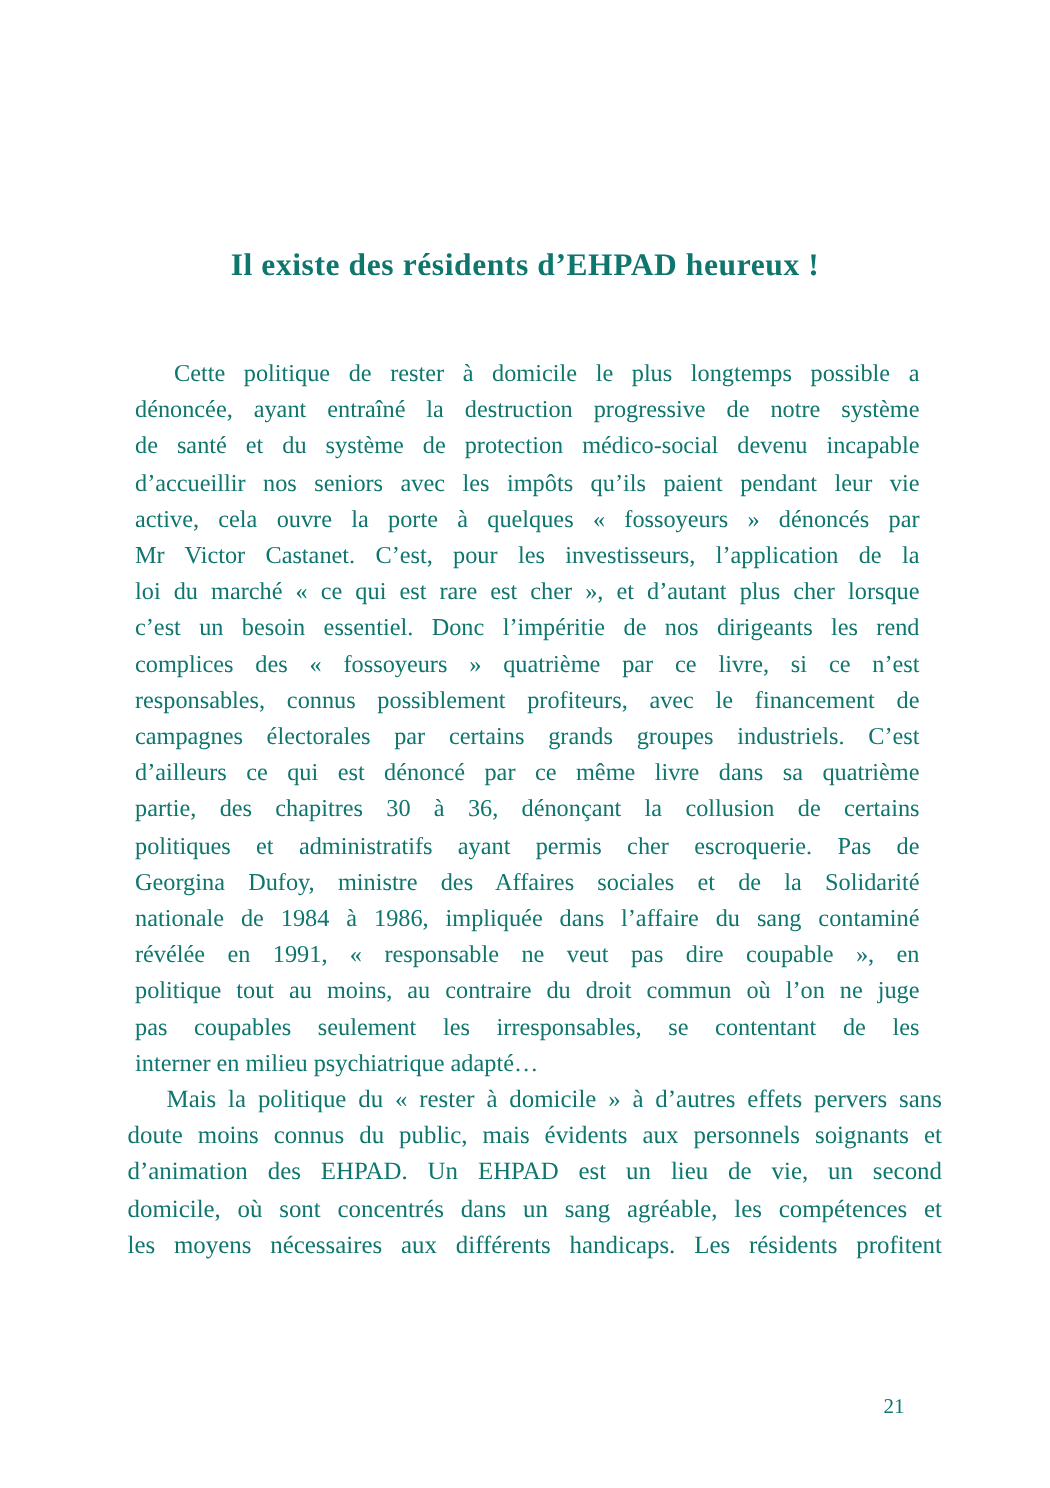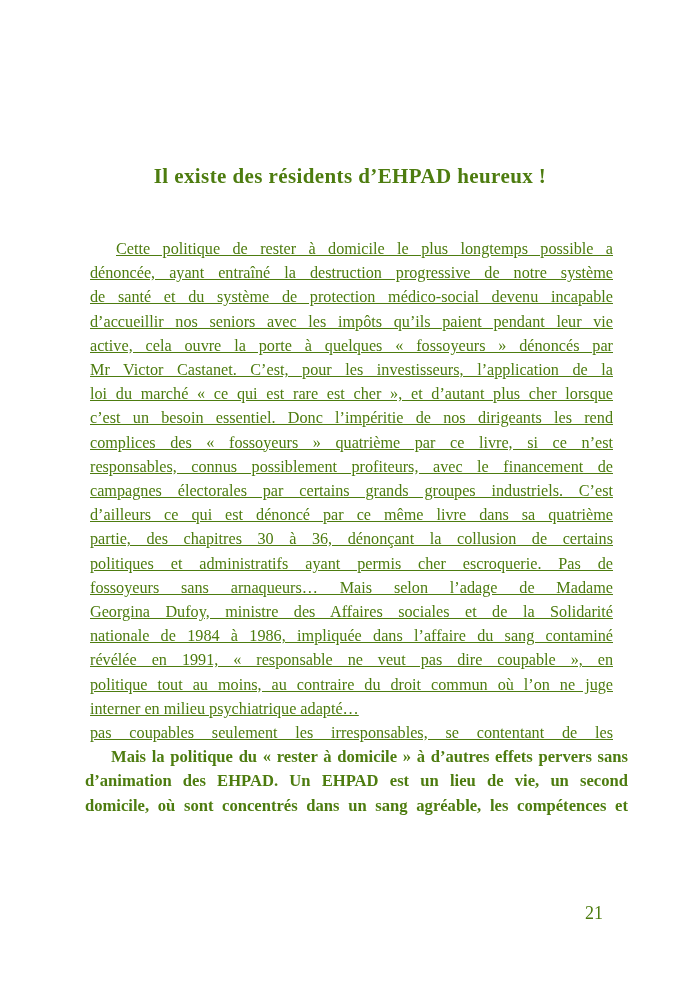--- a/index.html
+++ b/index.html
@@ -4,60 +4,60 @@
 <style>
   html, body { margin: 0; padding: 0; }
   body {
     width: 700px; height: 992px;
     background: #ffffff;
   }
   .page {
     position: relative;
     width: 700px; height: 992px;
     background: #ffffff;
-    color: #4d7c0f;
+    color: #0f766e;
     font-family: "Liberation Serif", serif;
     overflow: hidden;
   }
   .title {
     position: absolute;
     top: 163px; left: 0;
     width: 700px;
     margin: 0;
     text-align: center;
     font-size: 21px;
     line-height: 27px;
     font-weight: 700;
     letter-spacing: 0.4px;
   }
   .textblock {
     position: absolute;
     top: 237px; left: 85px;
     width: 543px;
   }
   .para { margin: 0; padding: 0; }
-  .p1 { width: 523px; margin-left: 5px; text-decoration: underline; }
-  .p2 { width: 543px; font-weight: bold; }
+  .p1 { width: 523px; margin-left: 5px; }
+  .p2 { width: 543px; }
   .line {
     text-align: justify;
     text-align-last: justify;
     -moz-text-align-last: justify;
     line-height: 24.2px;
     white-space: normal;
   }
   .p1 .line { font-size: 16.2px; }
   .p2 .line { font-size: 16.6px; }
   .line.first { text-indent: 26px; }
   .line.endline { text-align-last: left; -moz-text-align-last: left; }
   .page-number {
     position: absolute;
-    top: 902px; left: 85px;
+    top: 928px; left: 85px;
     width: 518px;
     text-align: right;
-    font-size: 18px;
+    font-size: 14px;
     line-height: 22px;
   }
 </style>
 </head>
 <body>
 
 <div class="page">
 
   <h1 class="title">Il existe des résidents d’EHPAD heureux !</h1>
 
@@ -71,32 +71,33 @@
       <div class="line">active, cela ouvre la porte à quelques « fossoyeurs » dénoncés par</div>
       <div class="line">Mr Victor Castanet. C’est, pour les investisseurs, l’application de la</div>
       <div class="line">loi du marché « ce qui est rare est cher », et d’autant plus cher lorsque</div>
       <div class="line">c’est un besoin essentiel. Donc l’impéritie de nos dirigeants les rend</div>
       <div class="line">complices des « fossoyeurs » quatrième par ce livre, si ce n’est</div>
       <div class="line">responsables, connus possiblement profiteurs, avec le financement de</div>
       <div class="line">campagnes électorales par certains grands groupes industriels. C’est</div>
       <div class="line">d’ailleurs ce qui est dénoncé par ce même livre dans sa quatrième</div>
       <div class="line">partie, des chapitres 30 à 36, dénonçant la collusion de certains</div>
       <div class="line">politiques et administratifs ayant permis cher escroquerie. Pas de</div>
-      <div class="line">fossoyeurs sans arnaqueurs… Mais selon l’adage de Madame</div>
       <div class="line">Georgina Dufoy, ministre des Affaires sociales et de la Solidarité</div>
       <div class="line">nationale de 1984 à 1986, impliquée dans l’affaire du sang contaminé</div>
       <div class="line">révélée en 1991, « responsable ne veut pas dire coupable », en</div>
       <div class="line">politique tout au moins, au contraire du droit commun où l’on ne juge</div>
+      <div class="line">pas coupables seulement les irresponsables, se contentant de les</div>
       <div class="line endline">interner en milieu psychiatrique adapté…</div>
-      <div class="line">pas coupables seulement les irresponsables, se contentant de les</div>
     </div>
 
     <div class="para p2">
       <div class="line first">Mais la politique du « rester à domicile » à d’autres effets pervers sans</div>
+      <div class="line">doute moins connus du public, mais évidents aux personnels soignants et</div>
       <div class="line">d’animation des EHPAD. Un EHPAD est un lieu de vie, un second</div>
       <div class="line">domicile, où sont concentrés dans un sang agréable, les compétences et</div>
+      <div class="line">les moyens nécessaires aux différents handicaps. Les résidents profitent</div>
     </div>
 
   </div>
 
   <div class="page-number">21</div>
 
 </div>
 
 </body></html>

